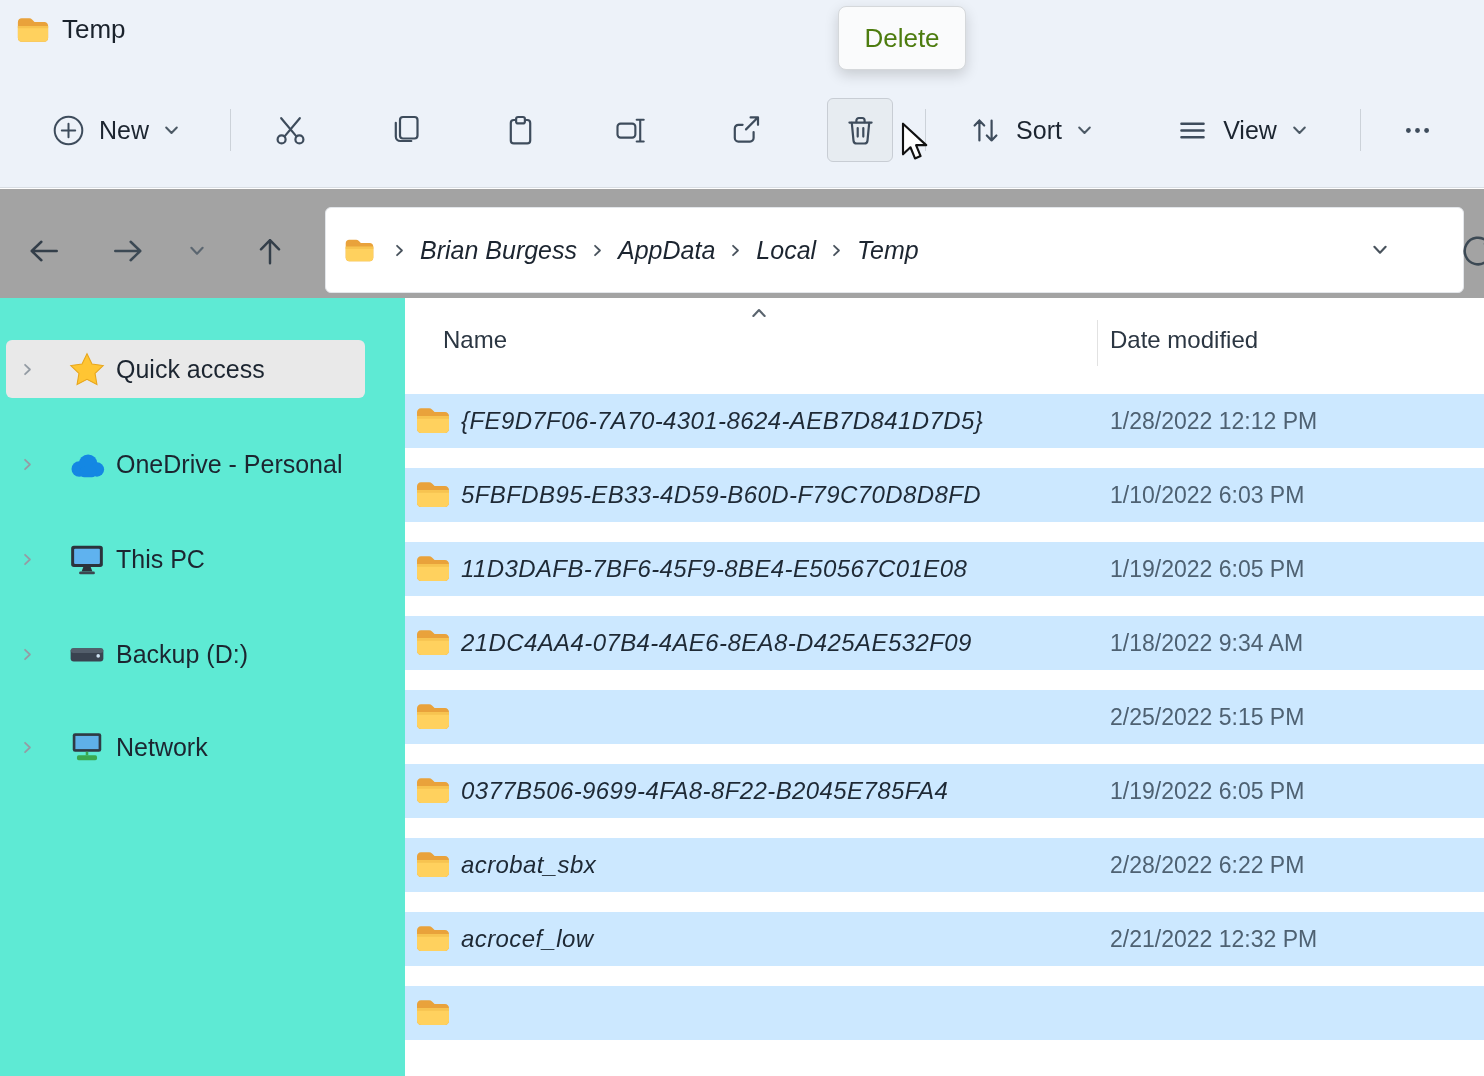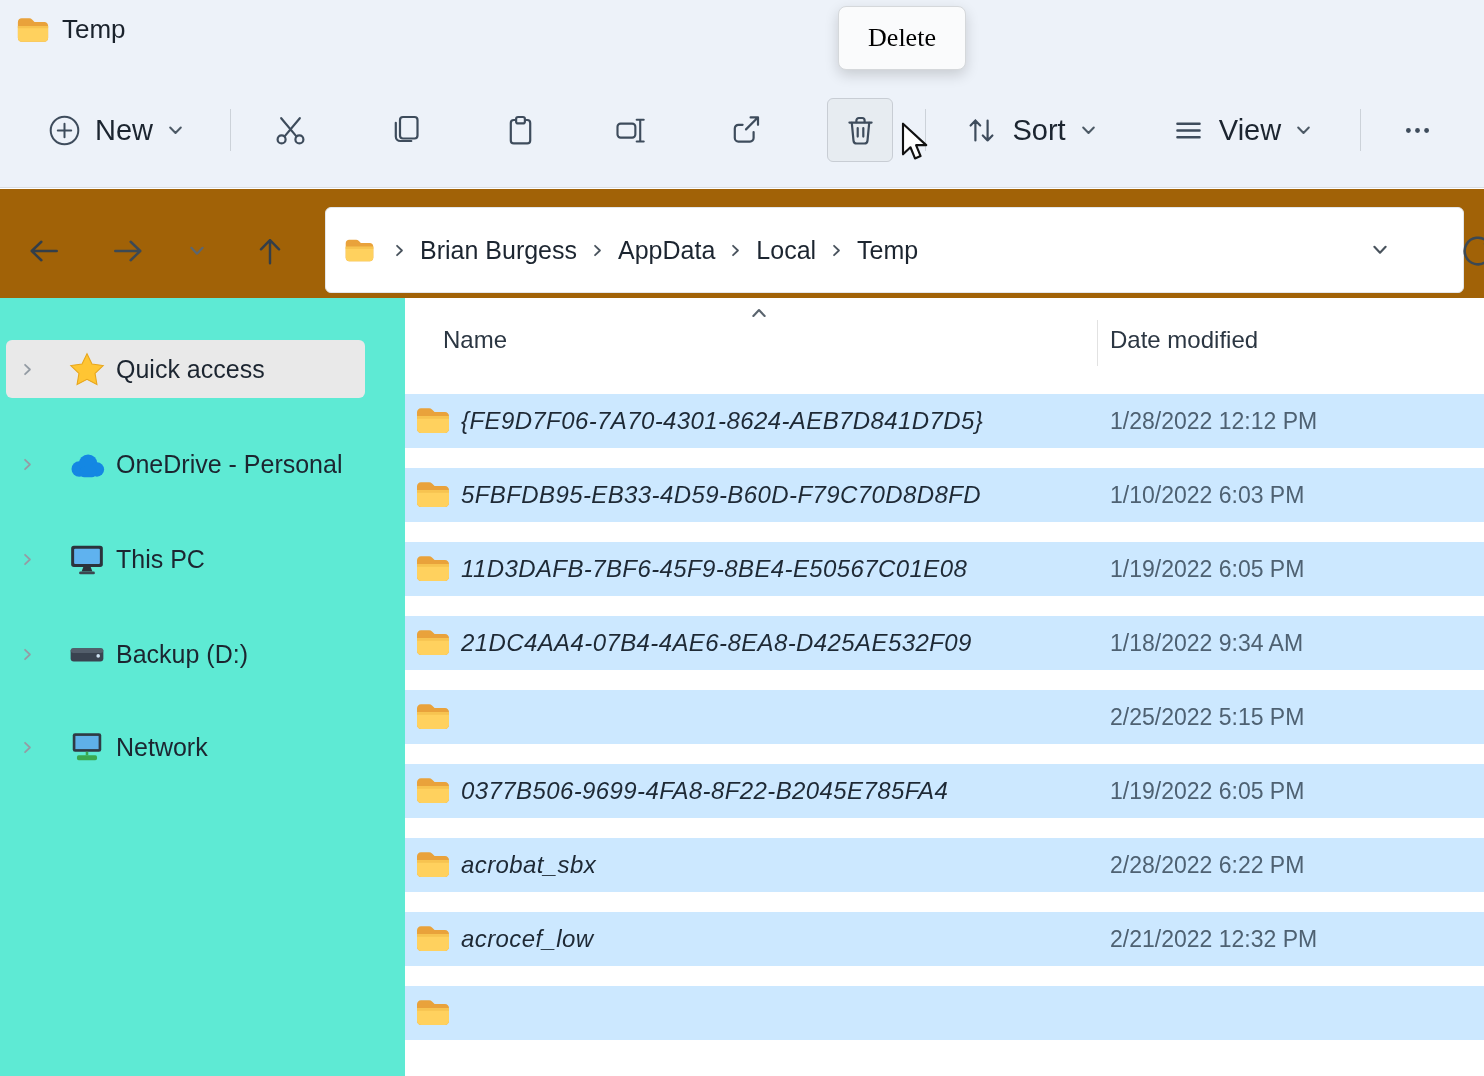--- a/index.html
+++ b/index.html
@@ -14,41 +14,41 @@
 
   
   .topbar { position: absolute; left: 0; top: 0; width: 100%; height: 188px;
             background: #edf2f9; border-bottom: 1px solid #d9dee4; }
   .title-area { position: absolute; left: 16px; top: 14px; display: flex; align-items: center; gap: 12px; }
   .title-area .wicon svg { width: 34px; height: 29px; }
   .window-title { font-size: 26px; color: #1a222c; }
 
   .tbtn { position: absolute; top: 98px; height: 64px; display: flex; align-items: center;
           justify-content: center; border-radius: 6px; color: #1c2530; }
-  .tbtn .lbl { font-size: 29px; }
+  .tbtn .lbl { font-size: 25px; }
   .ticon { color: #3e4c5c; }
   .ticon svg { width: 33px; height: 33px; }
   .chev-sm { color: #4d5a66; }
   .chev-sm svg { width: 17px; height: 17px; }
 
   .tb-new    { left: 32px;   width: 168px; gap: 14px; }
   .tb-cut    { left: 258px;  width: 64px; }
   .tb-copy   { left: 373px;  width: 64px; }
   .tb-paste  { left: 488px;  width: 64px; }
   .tb-rename { left: 598px;  width: 64px; }
   .tb-share  { left: 713px;  width: 64px; }
   .tb-delete { left: 827px;  width: 66px; background: #e7ecf1; border: 1px solid #c8cdd4; }
   .tb-sort   { left: 948px;  width: 166px; gap: 14px; }
   .tb-view   { left: 1154px; width: 176px; gap: 14px; }
   .tb-more   { left: 1386px; width: 62px; }
   .tb-sep { position: absolute; top: 109px; width: 1px; height: 42px; background: #ccd2d9; }
   .sep-1 { left: 230px; } .sep-2 { left: 925px; } .sep-3 { left: 1360px; }
 
   
-  .navbar { position: absolute; left: 0; top: 189px; width: 100%; height: 109px; background: #a16207; }
+  .navbar { position: absolute; left: 0; top: 189px; width: 100%; height: 109px; background: #a3a3a3; font-style: italic; }
   .nbtn { position: absolute; top: 40px; width: 44px; height: 44px; display: flex;
           align-items: center; justify-content: center; color: #333e49; }
   .nbtn svg { width: 34px; height: 32px; }
   .nav-back    { left: 22px; }
   .nav-forward { left: 106px; color: #3c4954; }
   .nav-recent  { left: 180px; width: 34px; color: #5b6670; }
   .nav-recent svg { width: 18px; height: 18px; }
   .nav-up      { left: 248px; }
   .breadcrumb { position: absolute; left: 325px; top: 18px; width: 1139px; height: 86px;
                 background: #fff; border: 1px solid #e3e6ea; border-radius: 6px;
@@ -90,21 +90,21 @@
   .ficon svg { width: 36px; height: 30px; }
   .fname { position: absolute; left: 56px; top: 50%; transform: translateY(-50%);
            font-size: 24px; letter-spacing: 0.4px; color: #1e2935; white-space: nowrap; font-style: italic; }
   .fdate { position: absolute; left: 705px; top: 50%; transform: translateY(-50%);
            font-size: 23px; color: #4e6172; white-space: nowrap; }
 
   
   .tooltip { position: absolute; left: 838px; top: 6px; width: 128px; height: 64px;
              background: #fafbfc; border: 1px solid #d5d8db; border-radius: 8px;
              box-shadow: 0 5px 14px rgba(0,0,0,0.16); display: flex; align-items: center;
-             justify-content: center; font-size: 26px; color: #000000; z-index: 40; font-family: Liberation Serif, serif; }
+             justify-content: center; font-size: 26px; color: #4d7c0f; z-index: 40; }
   .cursor { position: absolute; left: 899px; top: 121px; z-index: 50; }
   .cursor svg { width: 32px; height: 44px; }
 </style>
 </head>
 <body>
 
 <svg width="0" height="0" style="position:absolute" aria-hidden="true">
   <symbol id="ic-folder" viewBox="0 0 36 30">
     <path d="M2 7.2C2 5 3.8 3.2 6 3.2h8.1c1.1 0 2.1.4 2.9 1.2l2.6 2.6H30c2.2 0 4 1.8 4 4V24c0 2.2-1.8 4-4 4H6c-2.2 0-4-1.8-4-4V7.2z" fill="#e9a23b"></path>
     <path d="M2 11.2h32V24c0 2.2-1.8 4-4 4H6c-2.2 0-4-1.8-4-4V11.2z" fill="#ffd15e"></path>

